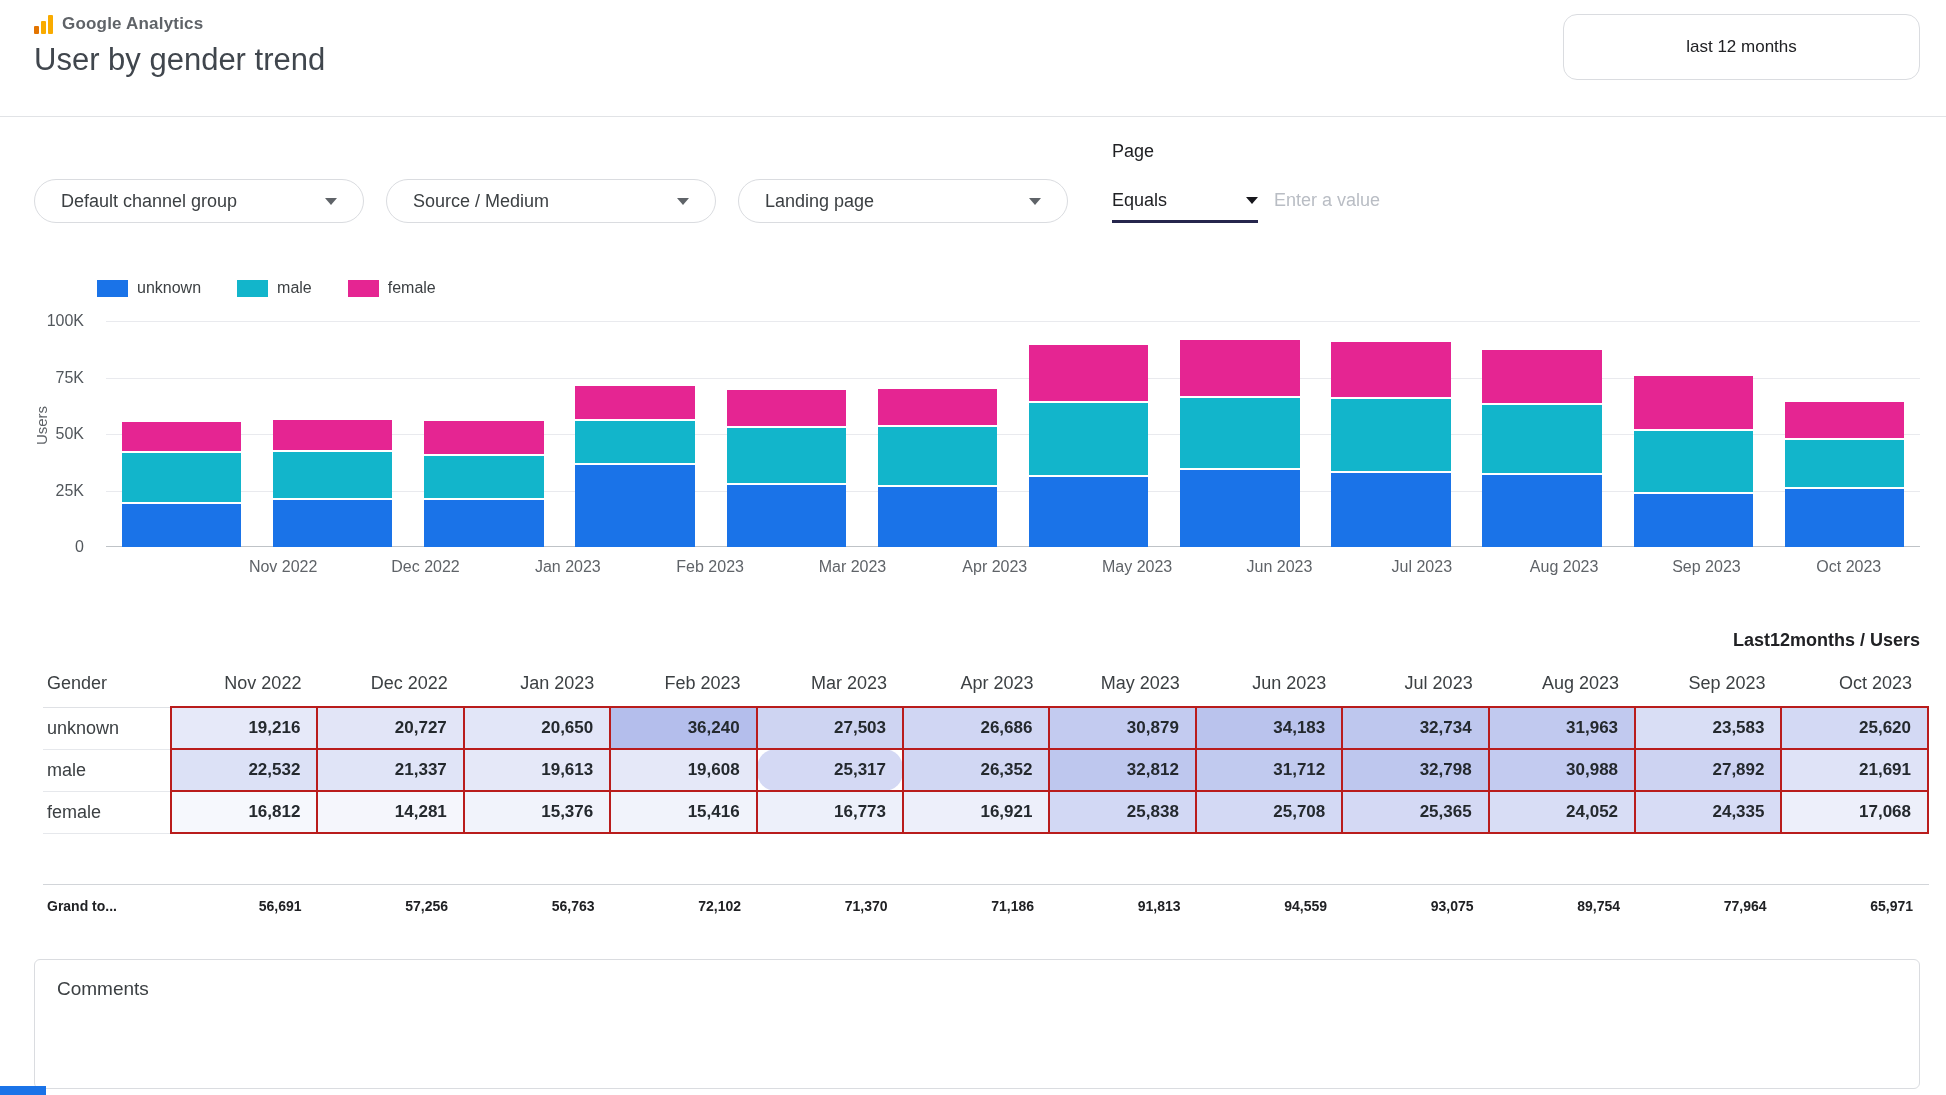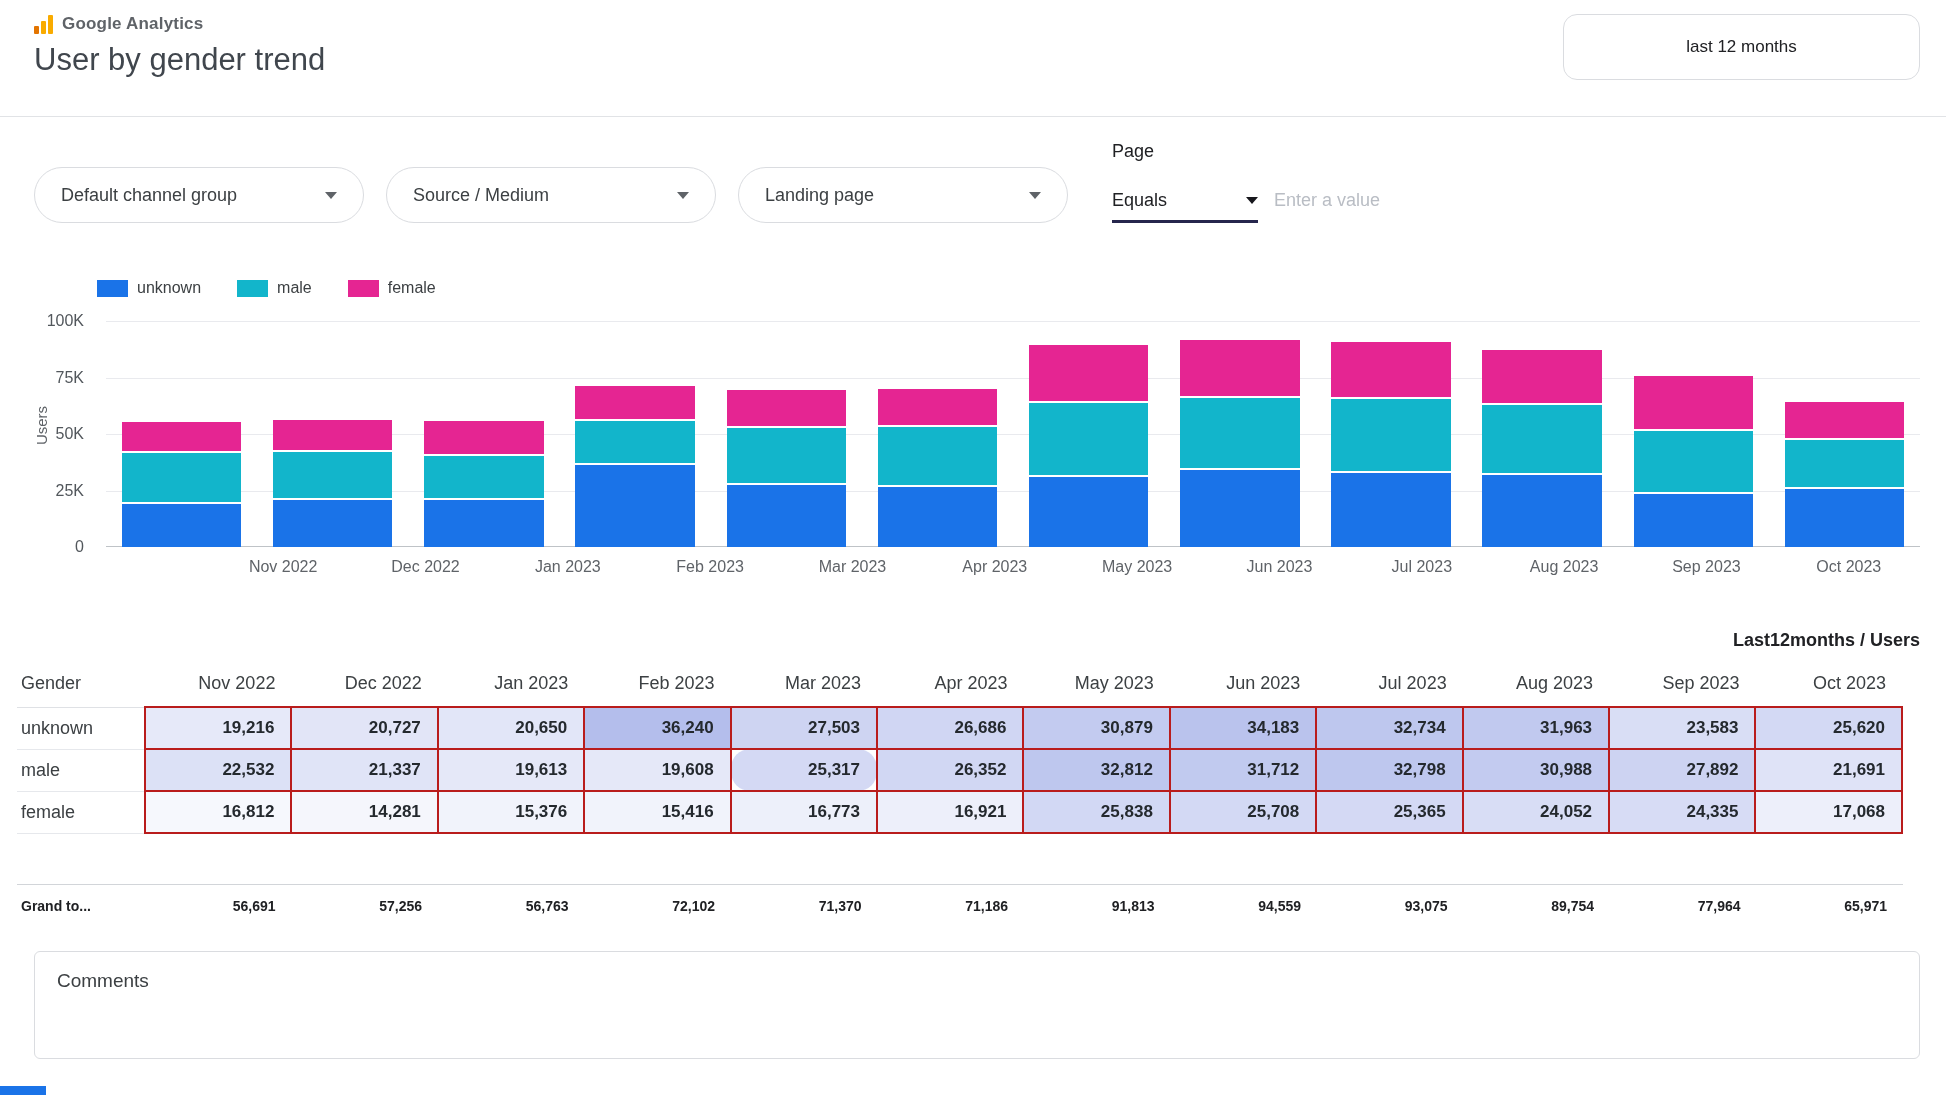--- a/index.html
+++ b/index.html
@@ -22,21 +22,21 @@
   h1 { margin:8px 0 0; font-size:31px; font-weight:400; color:#40464d; }
   .date-range {
     position:absolute; right:26px; top:14px; width:357px; height:66px;
     border:1px solid #dadce0; border-radius:14px; background:#fff;
     font-family:inherit; font-size:17px; color:#202124; cursor:pointer;
   }
 
   
   .filter-bar { display:flex; align-items:flex-end; gap:22px; padding:24px 26px 0 34px; }
   .pill {
-    width:330px; height:56px; border:1px solid #dadce0; border-radius:28px; background:#fff;
+    width:330px; height:44px; border:1px solid #dadce0; border-radius:28px; background:#fff;
     display:flex; align-items:center; justify-content:space-between; padding:0 26px;
     font-family:inherit; font-size:18px; color:#3c4043; cursor:pointer;
   }
   .caret { width:0; height:0; border-left:6px solid transparent; border-right:6px solid transparent; border-top:7px solid #5f6368; }
   .page-filter { margin-left:22px; display:flex; flex-direction:column; }
   .pf-label { font-size:18px; color:#202124; margin-bottom:28px; }
   .pf-row { display:flex; align-items:flex-end; gap:14px; }
   .equals {
     width:146px; display:flex; align-items:center; justify-content:space-between;
     padding-bottom:9px; border-bottom:3px solid #26264d; font-size:18px; color:#202124; cursor:pointer;
@@ -65,21 +65,21 @@
   .gridline.zero { background:#bfc3c7; }
   .bar-slot { flex:1; display:flex; justify-content:center; align-items:flex-end; height:100%; position:relative; z-index:1; }
   .bar { width:79%; height:100%; display:flex; flex-direction:column-reverse; }
   .seg { width:100%; }
   .seg.sep { border-bottom:2px solid #fff; }
   .x-labels { display:flex; margin-left:106px; margin-top:11px; }
   .xlabel { flex:1; text-align:center; font-size:16px; color:#5f6368; }
 
   
   .corner-label { margin-top:54px; padding-right:26px; text-align:right; font-size:18px; font-weight:700; color:#202124; }
-  .data-table, .total-table { width:1886px; margin-left:17px; border-collapse:collapse; table-layout:fixed; }
+  .data-table, .total-table { width:1886px; margin-left:43px; border-collapse:collapse; table-layout:fixed; }
   .data-table { margin-top:12px; }
   .data-table th {
     font-weight:400; font-size:18px; color:#3c4043; text-align:right;
     padding:10px 16px 12px 0; border-bottom:1px solid #dfe1e5; white-space:nowrap;
   }
   .data-table th.gender-h { text-align:left; padding-left:4px; }
   .data-table td.rlabel {
     font-size:18px; color:#3c4043; padding:10px 0 10px 4px;
     border-bottom:1px solid #e6e8ec; border-right:1px solid #e6e8ec;
   }
@@ -90,21 +90,21 @@
   }
   .total-table { margin-top:50px; }
   .total-table td {
     border-top:1px solid #d2d5d9; font-size:14px; font-weight:700; color:#202124;
     text-align:right; padding:13px 16px 13px 0; white-space:nowrap;
   }
   .total-table td.rlabel { text-align:left; padding-left:4px; }
 
   
   .comments {
-    margin:24px 26px 0 34px; height:108px; border:1px solid #dadce0; border-radius:6px;
+    margin:32px 26px 0 34px; height:130px; border:1px solid #dadce0; border-radius:6px;
     padding:18px 22px; font-size:19px; color:#3c4043; cursor:text;
   }
   .bottom-bar { position:absolute; left:0; bottom:0; width:46px; height:9px; }
 </style>
 </head>
 <body>
 
 <header>
   <div class="logo-row">
     <span class="ga-icon">

